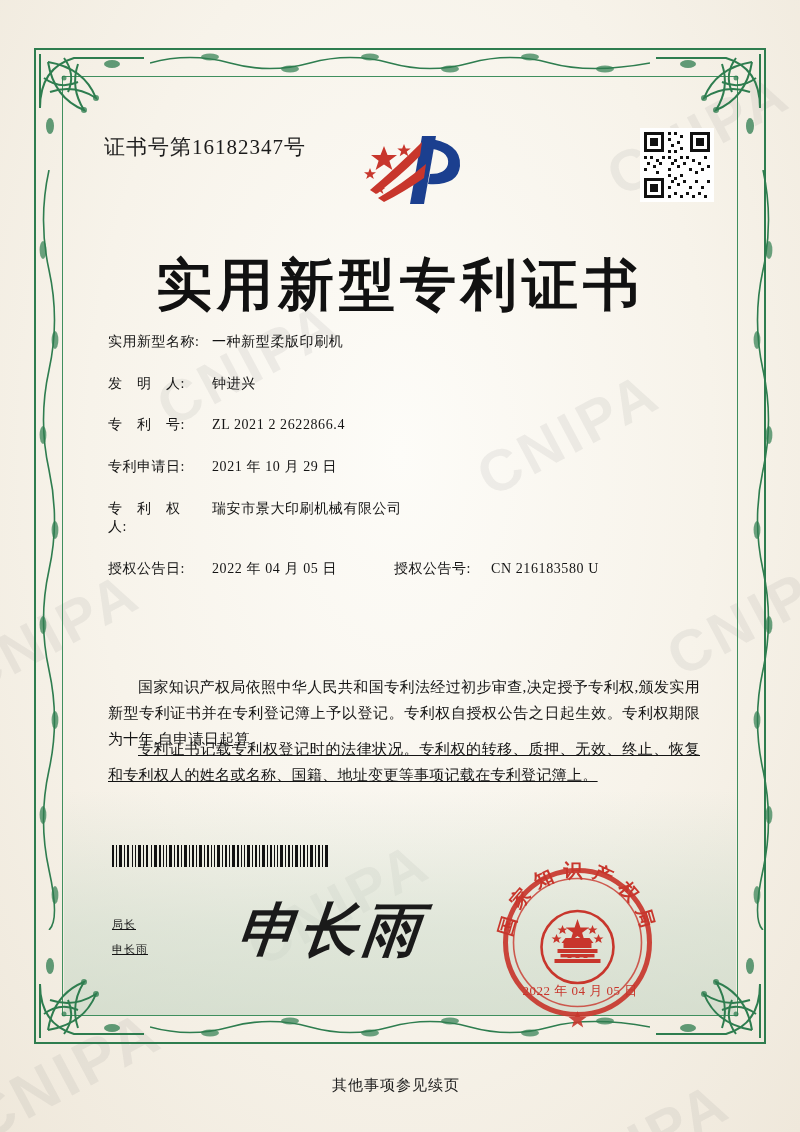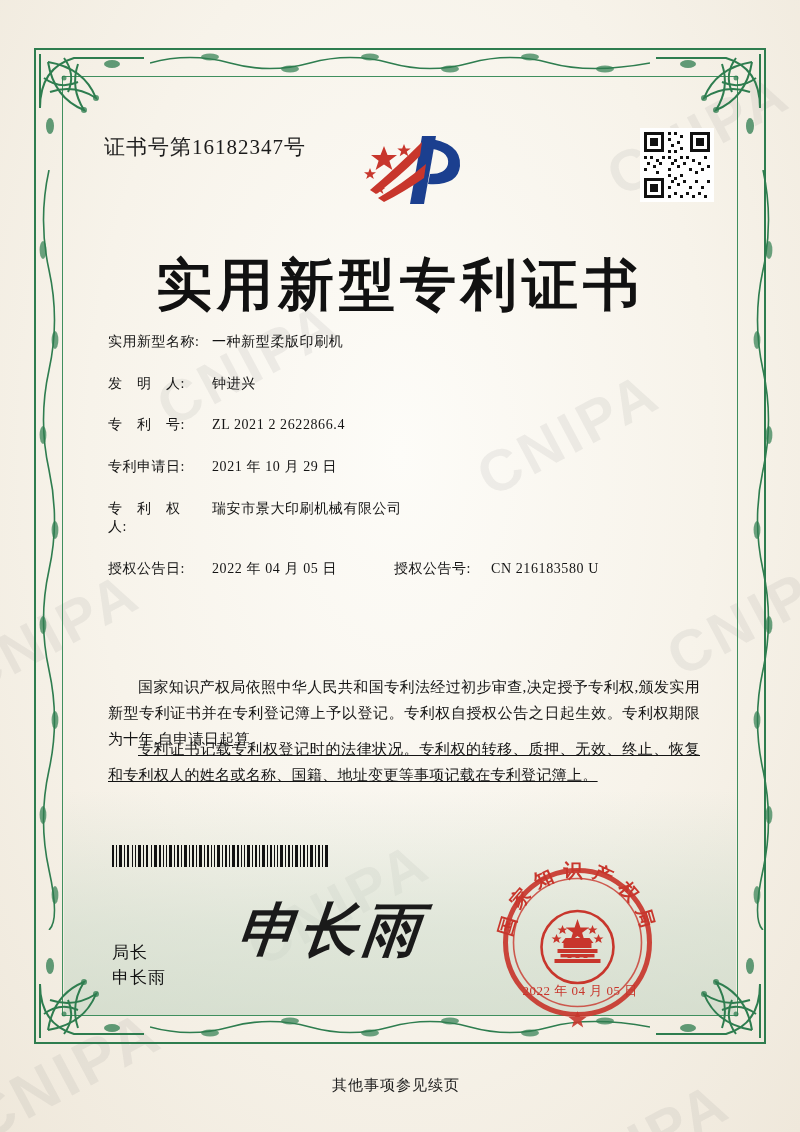--- a/index.html
+++ b/index.html
@@ -153,25 +153,26 @@
   
   .barcode {
     position: absolute;
     left: 112px; top: 845px;
     width: 218px; height: 22px;
   }
 
   
   .sig-label {
     position: absolute;
-    left: 112px; top: 940px;
-    font-size: 17px;
+    left: 112px; top: 912px;
+    font-size: 11px;
     line-height: 25px;
     color: #141414;
     letter-spacing: 1px;
+    text-decoration: underline;
   }
   .sig-script {
     position: absolute;
     left: 238px; top: 892px;
     font-size: 58px;
     color: #1a1a1a;
     font-family: "DejaVu Serif", serif;
     font-style: italic;
     font-weight: 700;
     letter-spacing: 4px;

